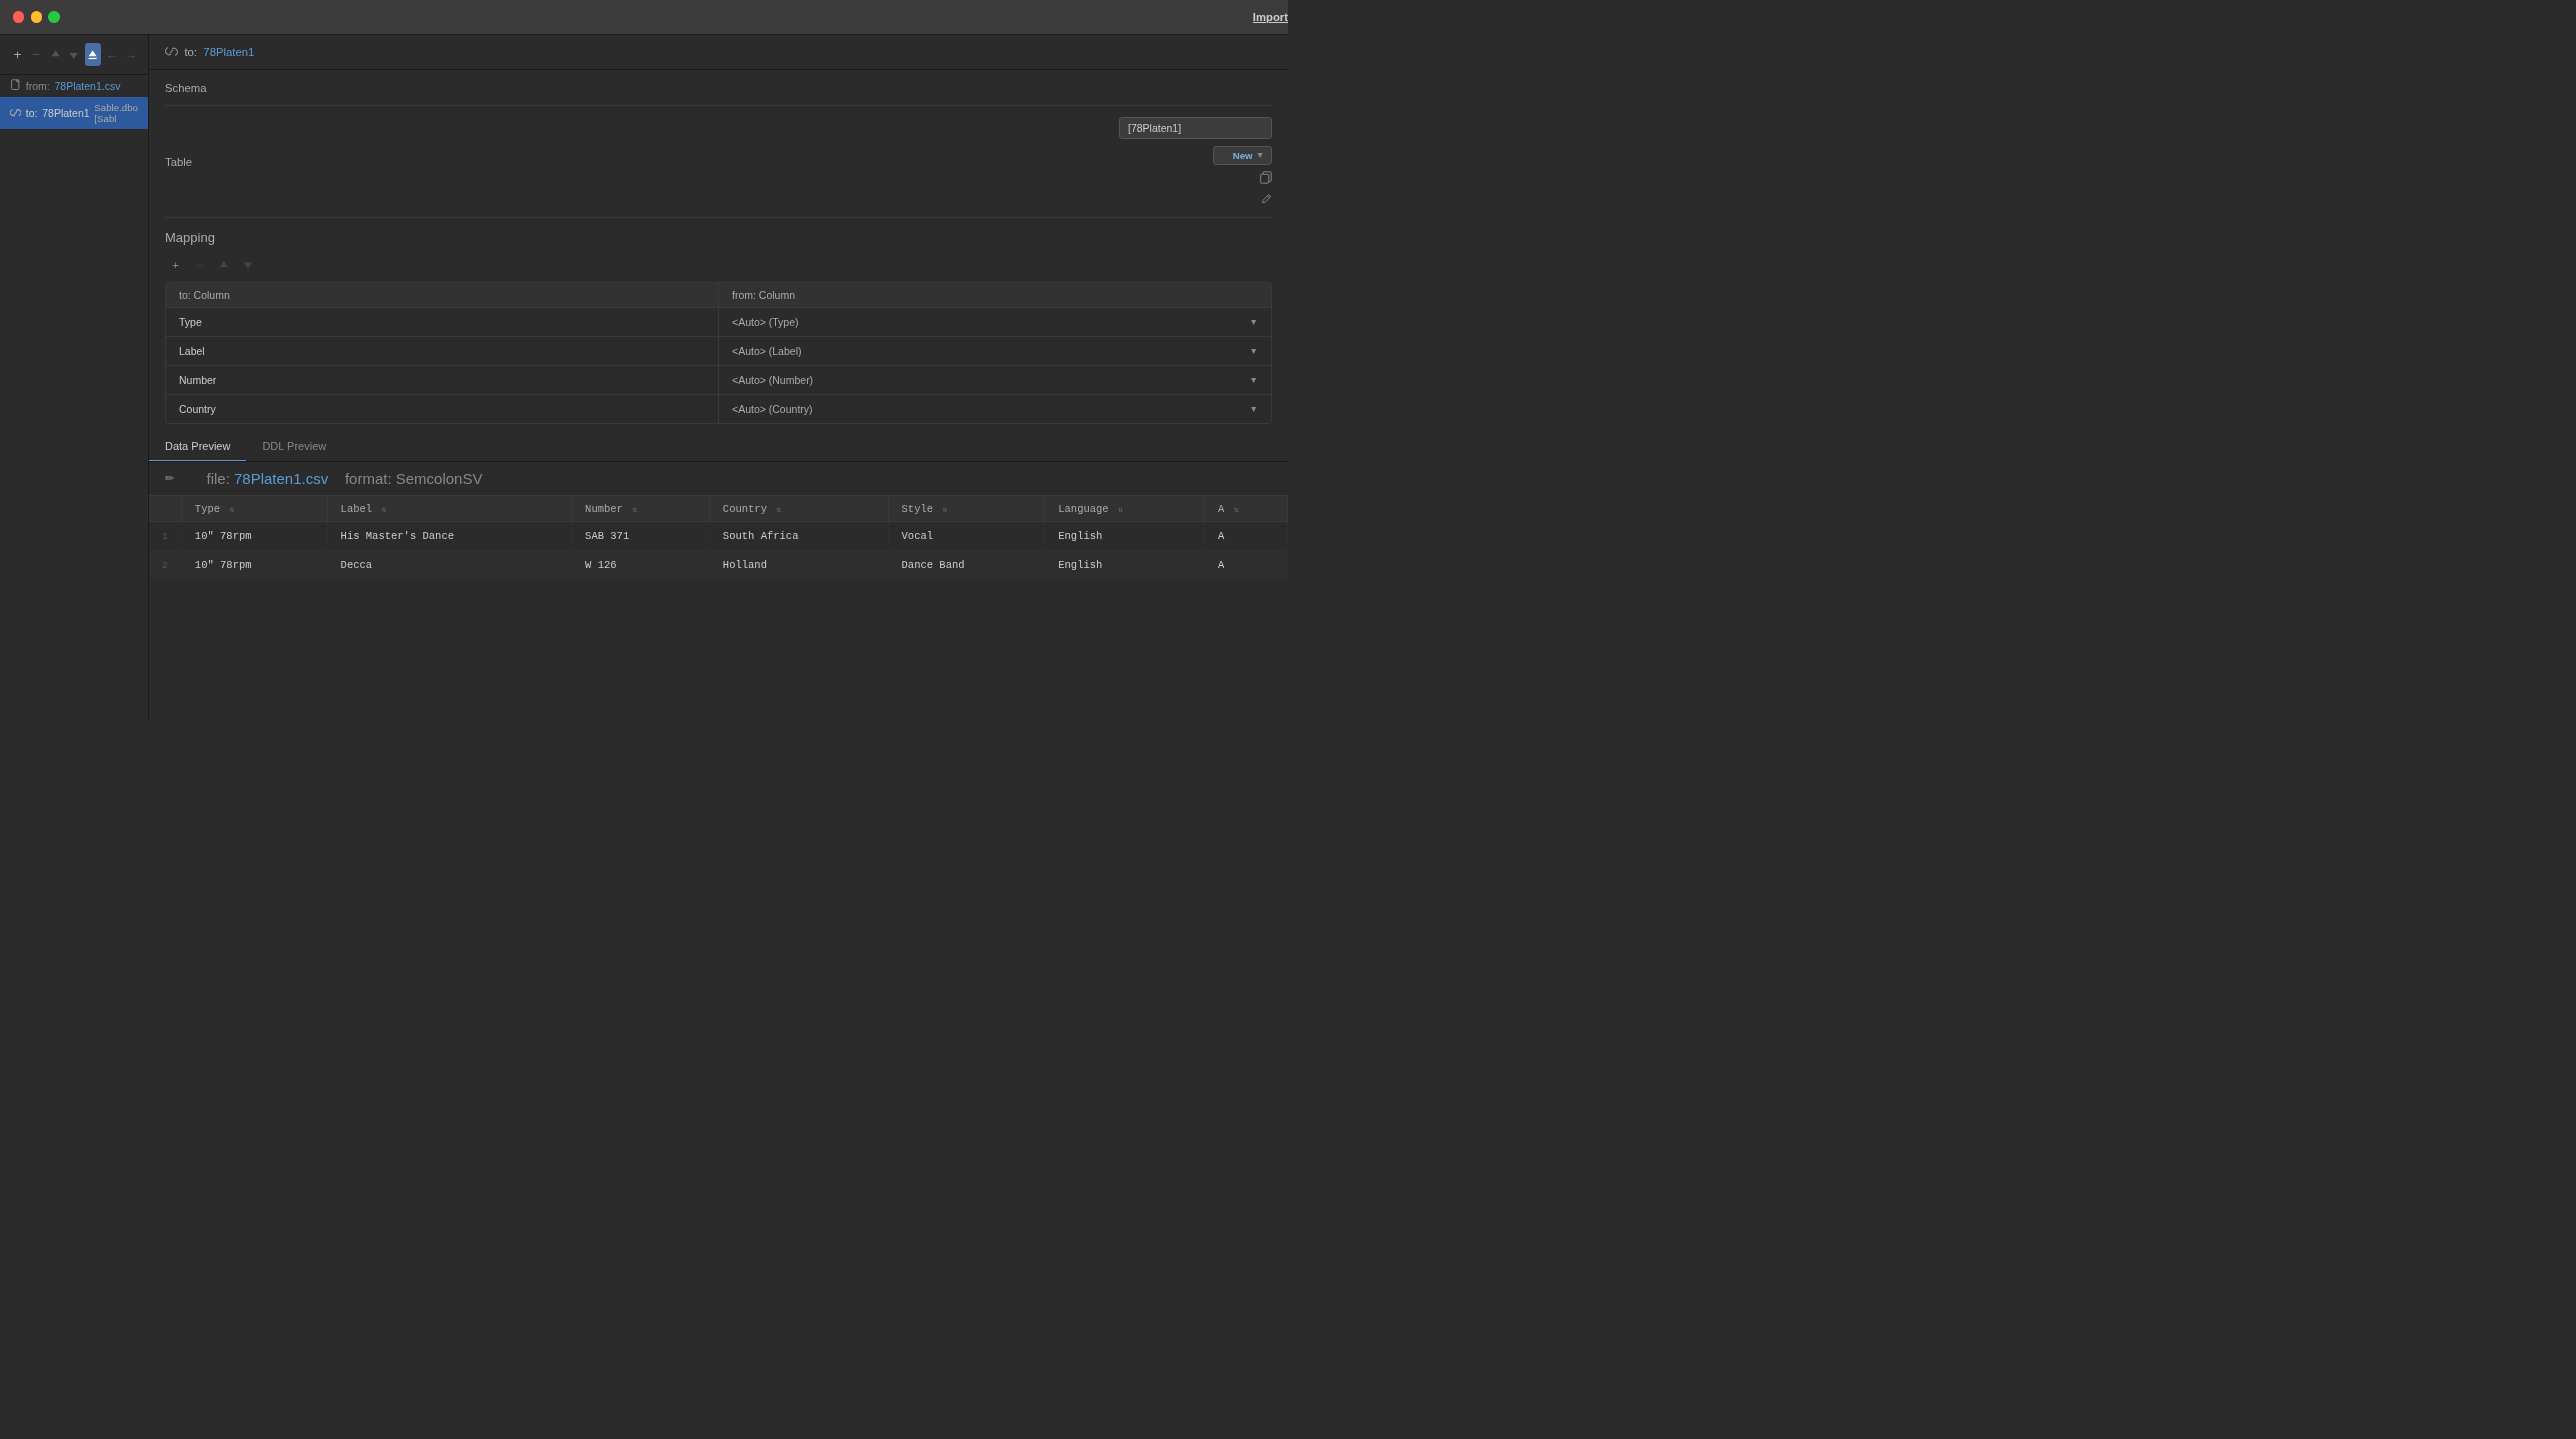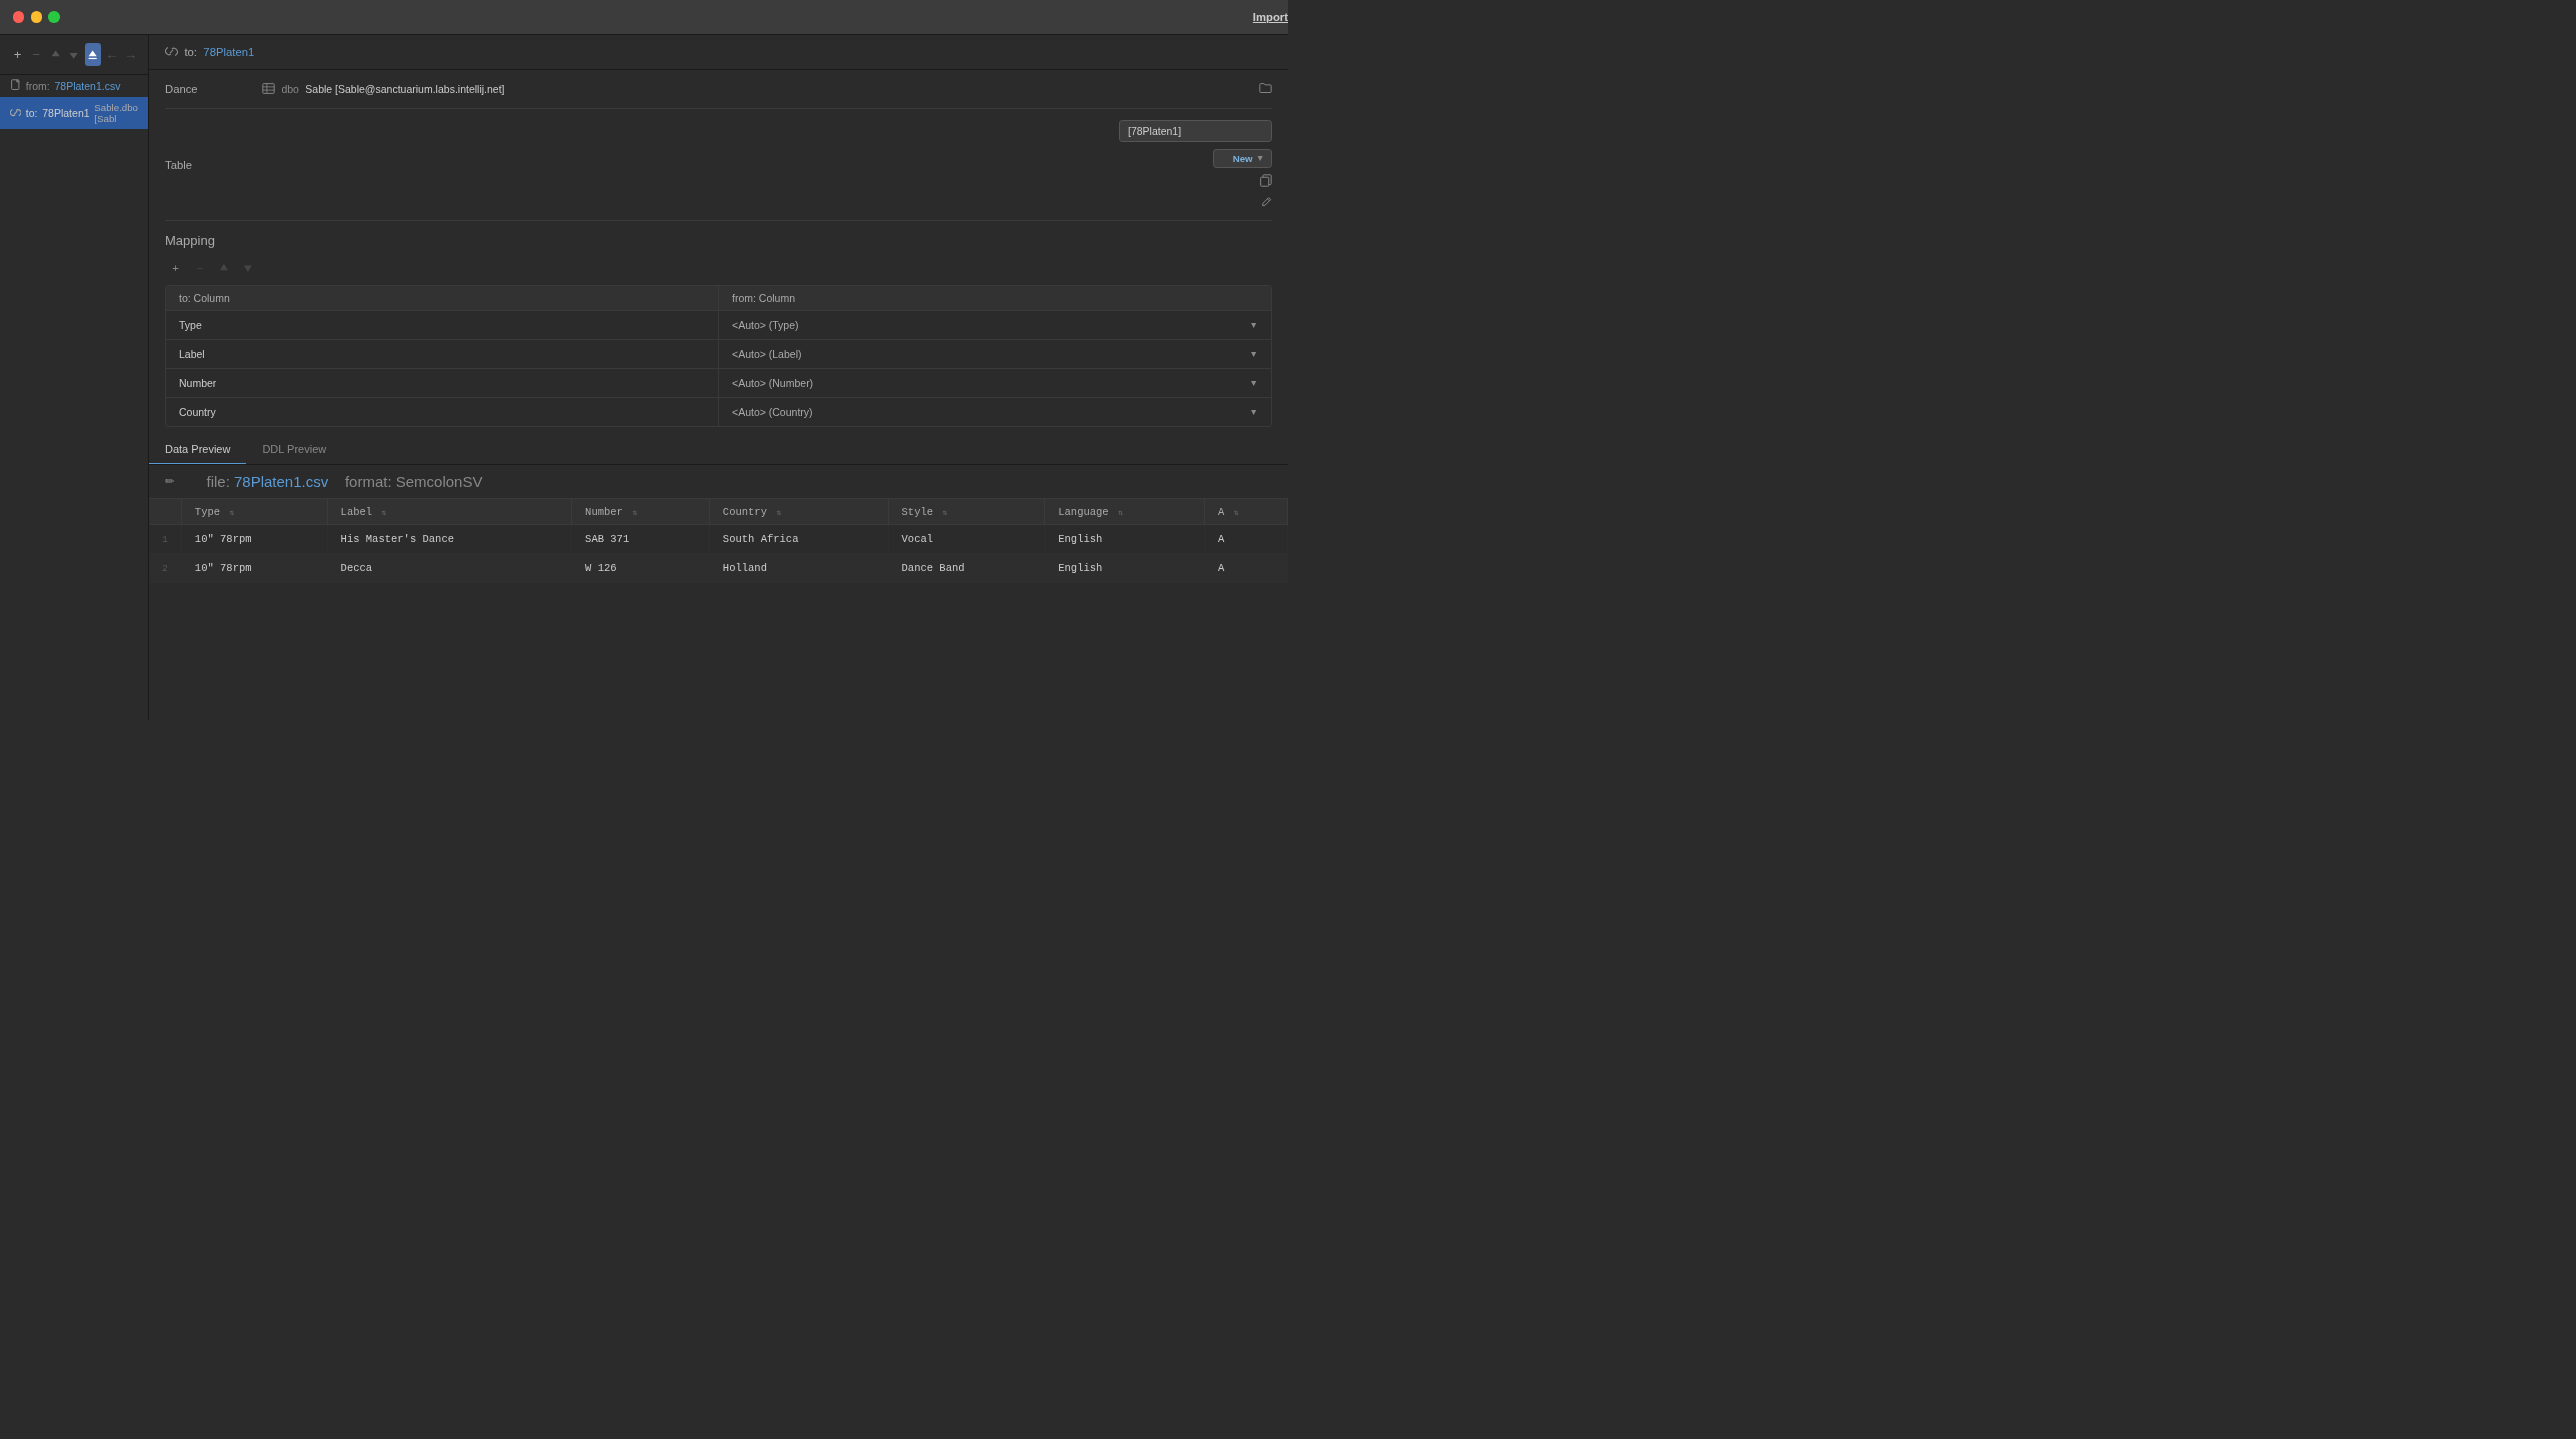--- a/index.html
+++ b/index.html
@@ -471,38 +471,21 @@
           <path d="M8.5 5 Q11 2.5 14 5.5 Q17 8.5 14 11.5 L12.5 13" stroke="#888" stroke-width="1.4" fill="none"></path>
         </svg>
       </span>
       <span class="header-title">to: </span>
       <span class="header-title header-title-blue">78Platen1</span>
     </div>
 
     <div class="form-section">
 
       <div class="form-row">
-        <span class="form-label">Dance</span>
-        <div class="form-value">
-          <span class="schema-icon">
-            <svg width="13" height="13" viewBox="0 0 16 16" fill="none">
-              <rect x="1" y="2" width="14" height="12" rx="1" stroke="#888" stroke-width="1.2"></rect>
-              <path d="M1 6 L15 6" stroke="#888" stroke-width="1"></path>
-              <path d="M1 10 L15 10" stroke="#888" stroke-width="1"></path>
-              <path d="M6 2 L6 14" stroke="#888" stroke-width="1"></path>
-            </svg>
-          </span>
-          <span class="schema-text">dbo</span>
-          <span class="schema-name">Sable [Sable@sanctuarium.labs.intellij.net]</span>
-          <span class="folder-btn">
-            <svg width="13" height="11.3" viewBox="0 0 16 14" fill="none">
-              <path d="M1 3 Q1 2 2 2 L6 2 L7.5 3.5 L14 3.5 Q15 3.5 15 4.5 L15 12 Q15 13 14 13 L2 13 Q1 13 1 12 Z" stroke="#888" stroke-width="1.2" fill="none"></path>
-            </svg>
-          </span>
-        </div>
+        <span class="form-label">Schema</span>
       </div>
 
       <div class="form-row">
         <span class="form-label">Table</span>
         <div class="form-value table-input-row">
           <input class="table-input" type="text" value="[78Platen1]" style="">
           <div class="table-badge">
             <span class="table-badge-text">New</span>
             <span style="color:#888; font-size:8.9px;">▼</span>
           </div>

